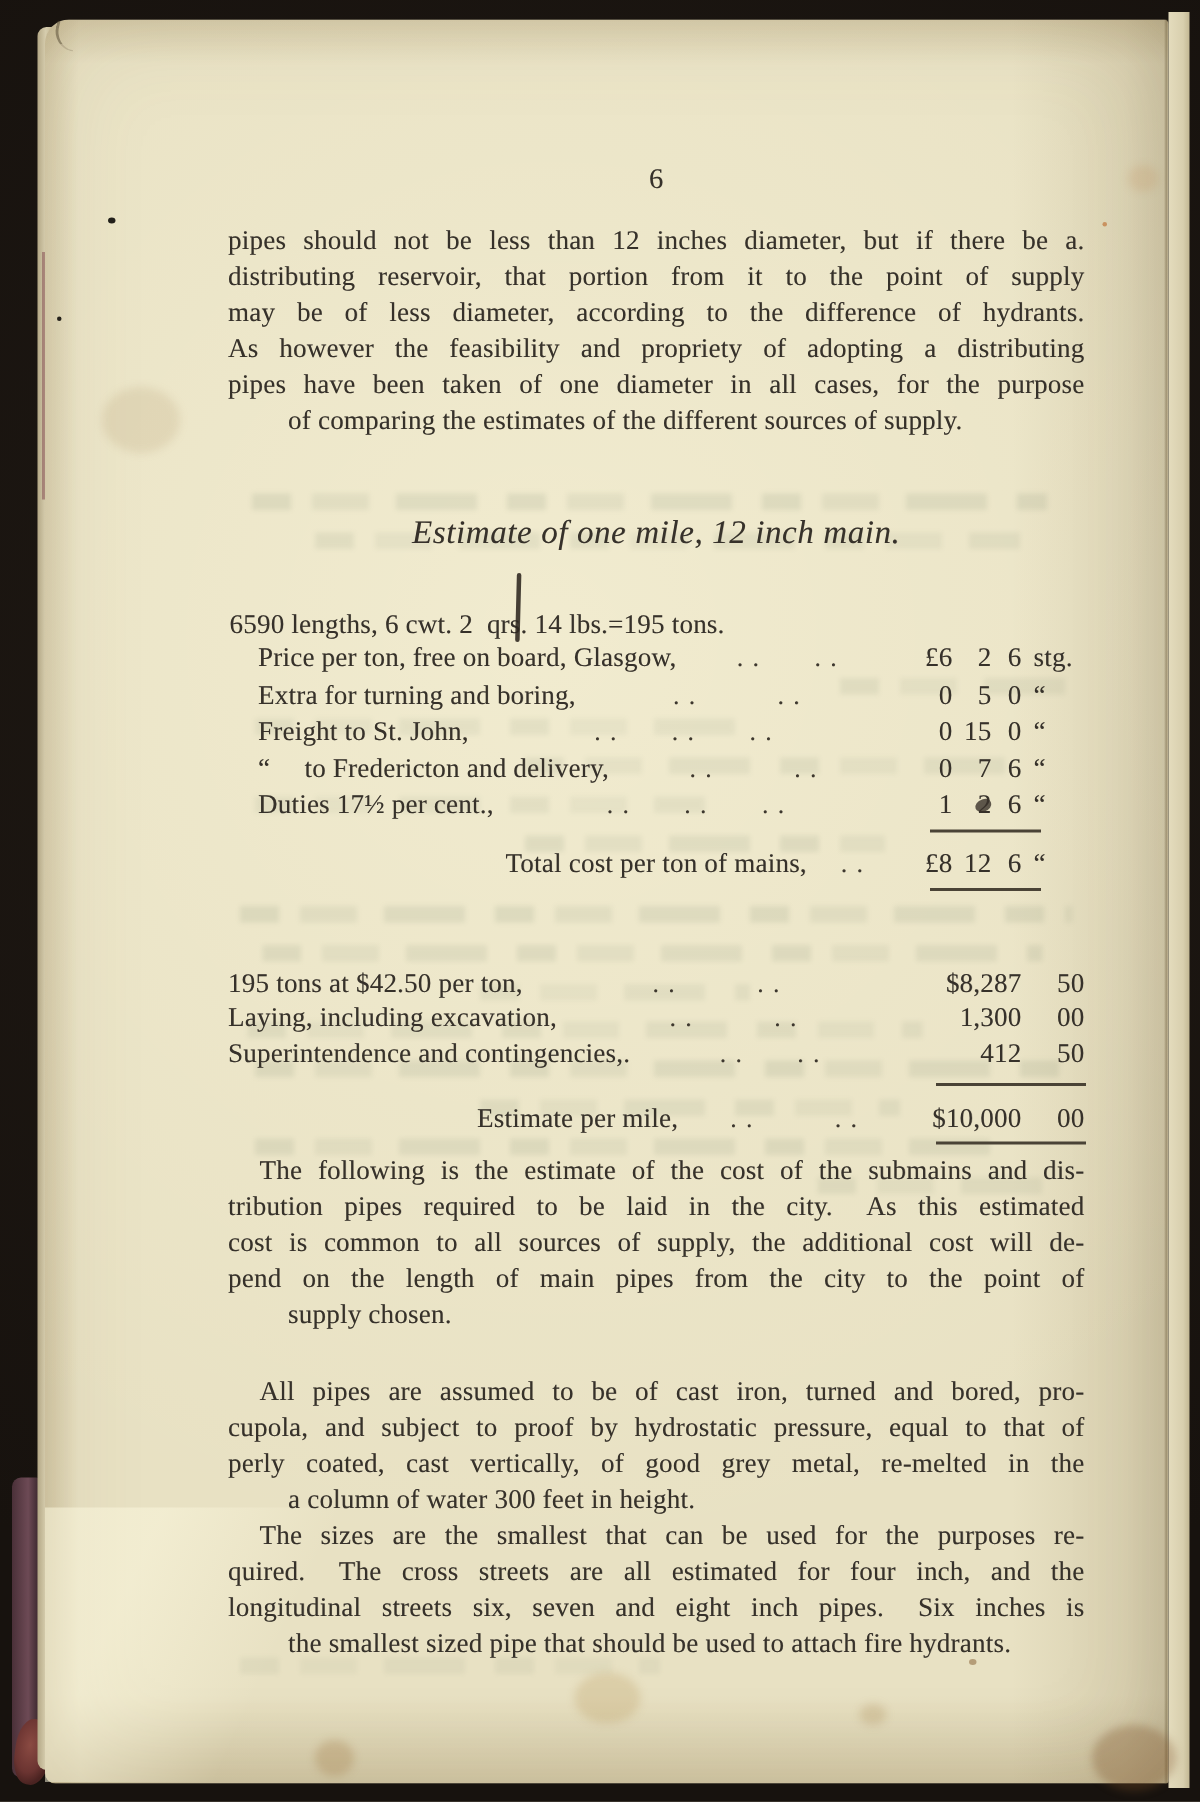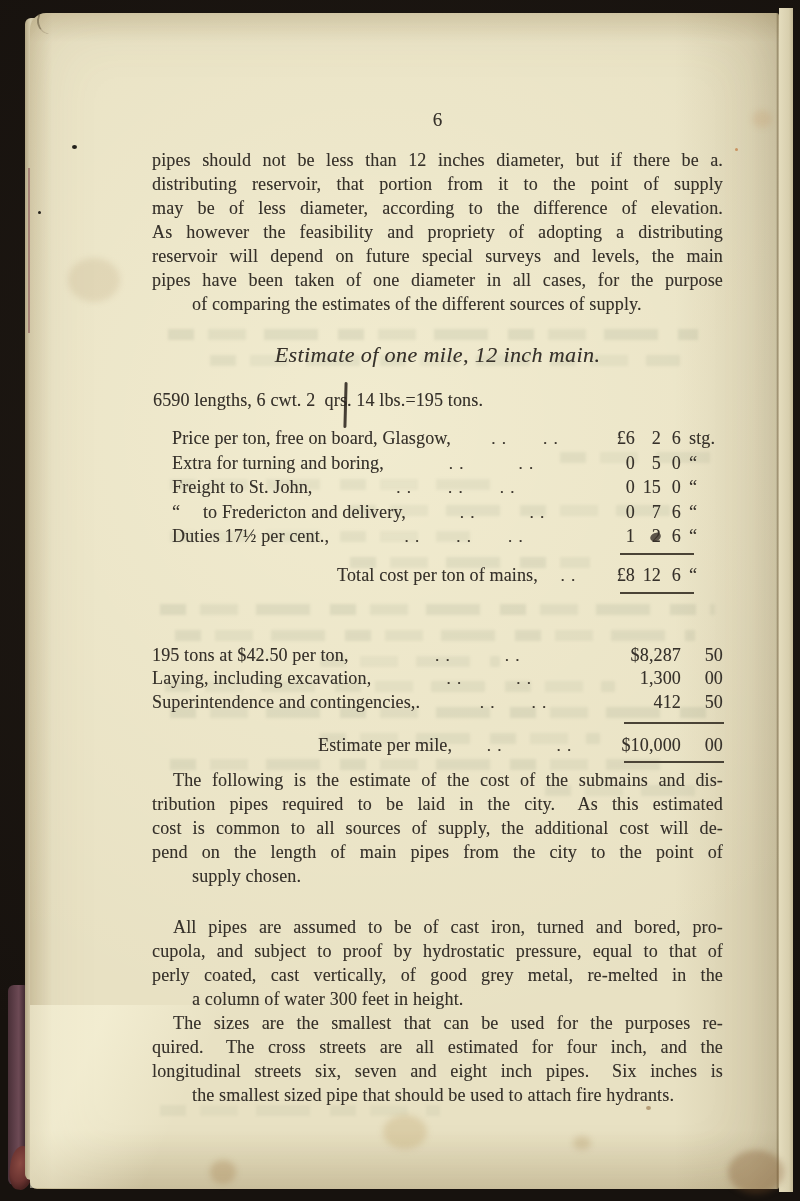--- a/index.html
+++ b/index.html
@@ -50,21 +50,21 @@
   
   .content{position:absolute;left:0;top:0;width:800px;height:1201px;color:#36312a;
     font-size:18px;line-height:24px;letter-spacing:.15px;
     text-shadow:.2px .2px 0 rgba(54,49,42,.35);}
   .pagenum{position:absolute;left:152px;width:571px;top:108px;text-align:center;font-size:19px;}
   .para{position:absolute;left:152px;width:571px;}
   .pline{height:24px;text-align:justify;text-align-last:justify;text-justify:inter-word;white-space:normal;}
   .pline.ind{text-indent:21px;}
   .pline.last{text-align-last:left;margin-left:40px;}
   .heading{position:absolute;left:152px;width:571px;top:343px;text-align:center;font-style:italic;font-size:22px;letter-spacing:.4px;}
-  .freeline{position:absolute;left:153px;top:388px;white-space:pre;}
+  .freeline{position:absolute;left:153px;top:404px;white-space:pre;}
   .crow,.drow{position:absolute;left:152px;width:571px;height:24px;display:flex;align-items:baseline;}
   .lbl{white-space:pre;}
   .lbl.ind{padding-left:20px;}
   .dots{flex:1;display:flex;justify-content:space-evenly;align-items:baseline;}
   .dots span{white-space:pre;letter-spacing:1px;color:#3d372e;font-size:17px;}
   .amt{text-align:right;white-space:pre;}
   .c1{width:36px;}.c2{width:26px;}.c3{width:20px;}
   .cu{width:34px;text-align:left;padding-left:8px;white-space:pre;}
   .dam{width:74px;text-align:right;white-space:pre;}
   .dc{width:24px;text-align:right;margin-left:18px;white-space:pre;}
@@ -113,23 +113,22 @@
   <div class="speck" style="left:735px;top:148px;width:3px;height:3px;background:rgba(190,110,50,.65)"></div>
   <div class="speck" style="left:646px;top:1106px;width:5px;height:4px;background:rgba(130,90,45,.5)"></div>
 
   <div class="content">
 
     <div class="pagenum">6</div>
 
     <div class="para" style="top:148px">
       <div class="pline">pipes should not be less than 12 inches diameter, but if there be a.</div>
       <div class="pline">distributing reservoir, that portion from it to the point of supply</div>
-      <div class="pline">may be of less diameter, according to the difference of elevation.</div>
+      <div class="pline">may be of less diameter, according to the difference of hydrants.</div>
       <div class="pline">As however the feasibility and propriety of adopting a distributing</div>
-      <div class="pline">reservoir will depend on future special surveys and levels, the main</div>
       <div class="pline">pipes have been taken  of one diameter in all cases, for the purpose</div>
       <div class="pline last">of comparing the estimates of the different sources of supply.</div>
     </div>
 
     <div class="heading">Estimate of one mile, 12 inch main.</div>
 
     <div class="freeline">6590 lengths, 6 cwt. 2  qrs. 14 lbs.=195 tons.</div>
     <div class="ink-stroke"></div>
 
     <div>

